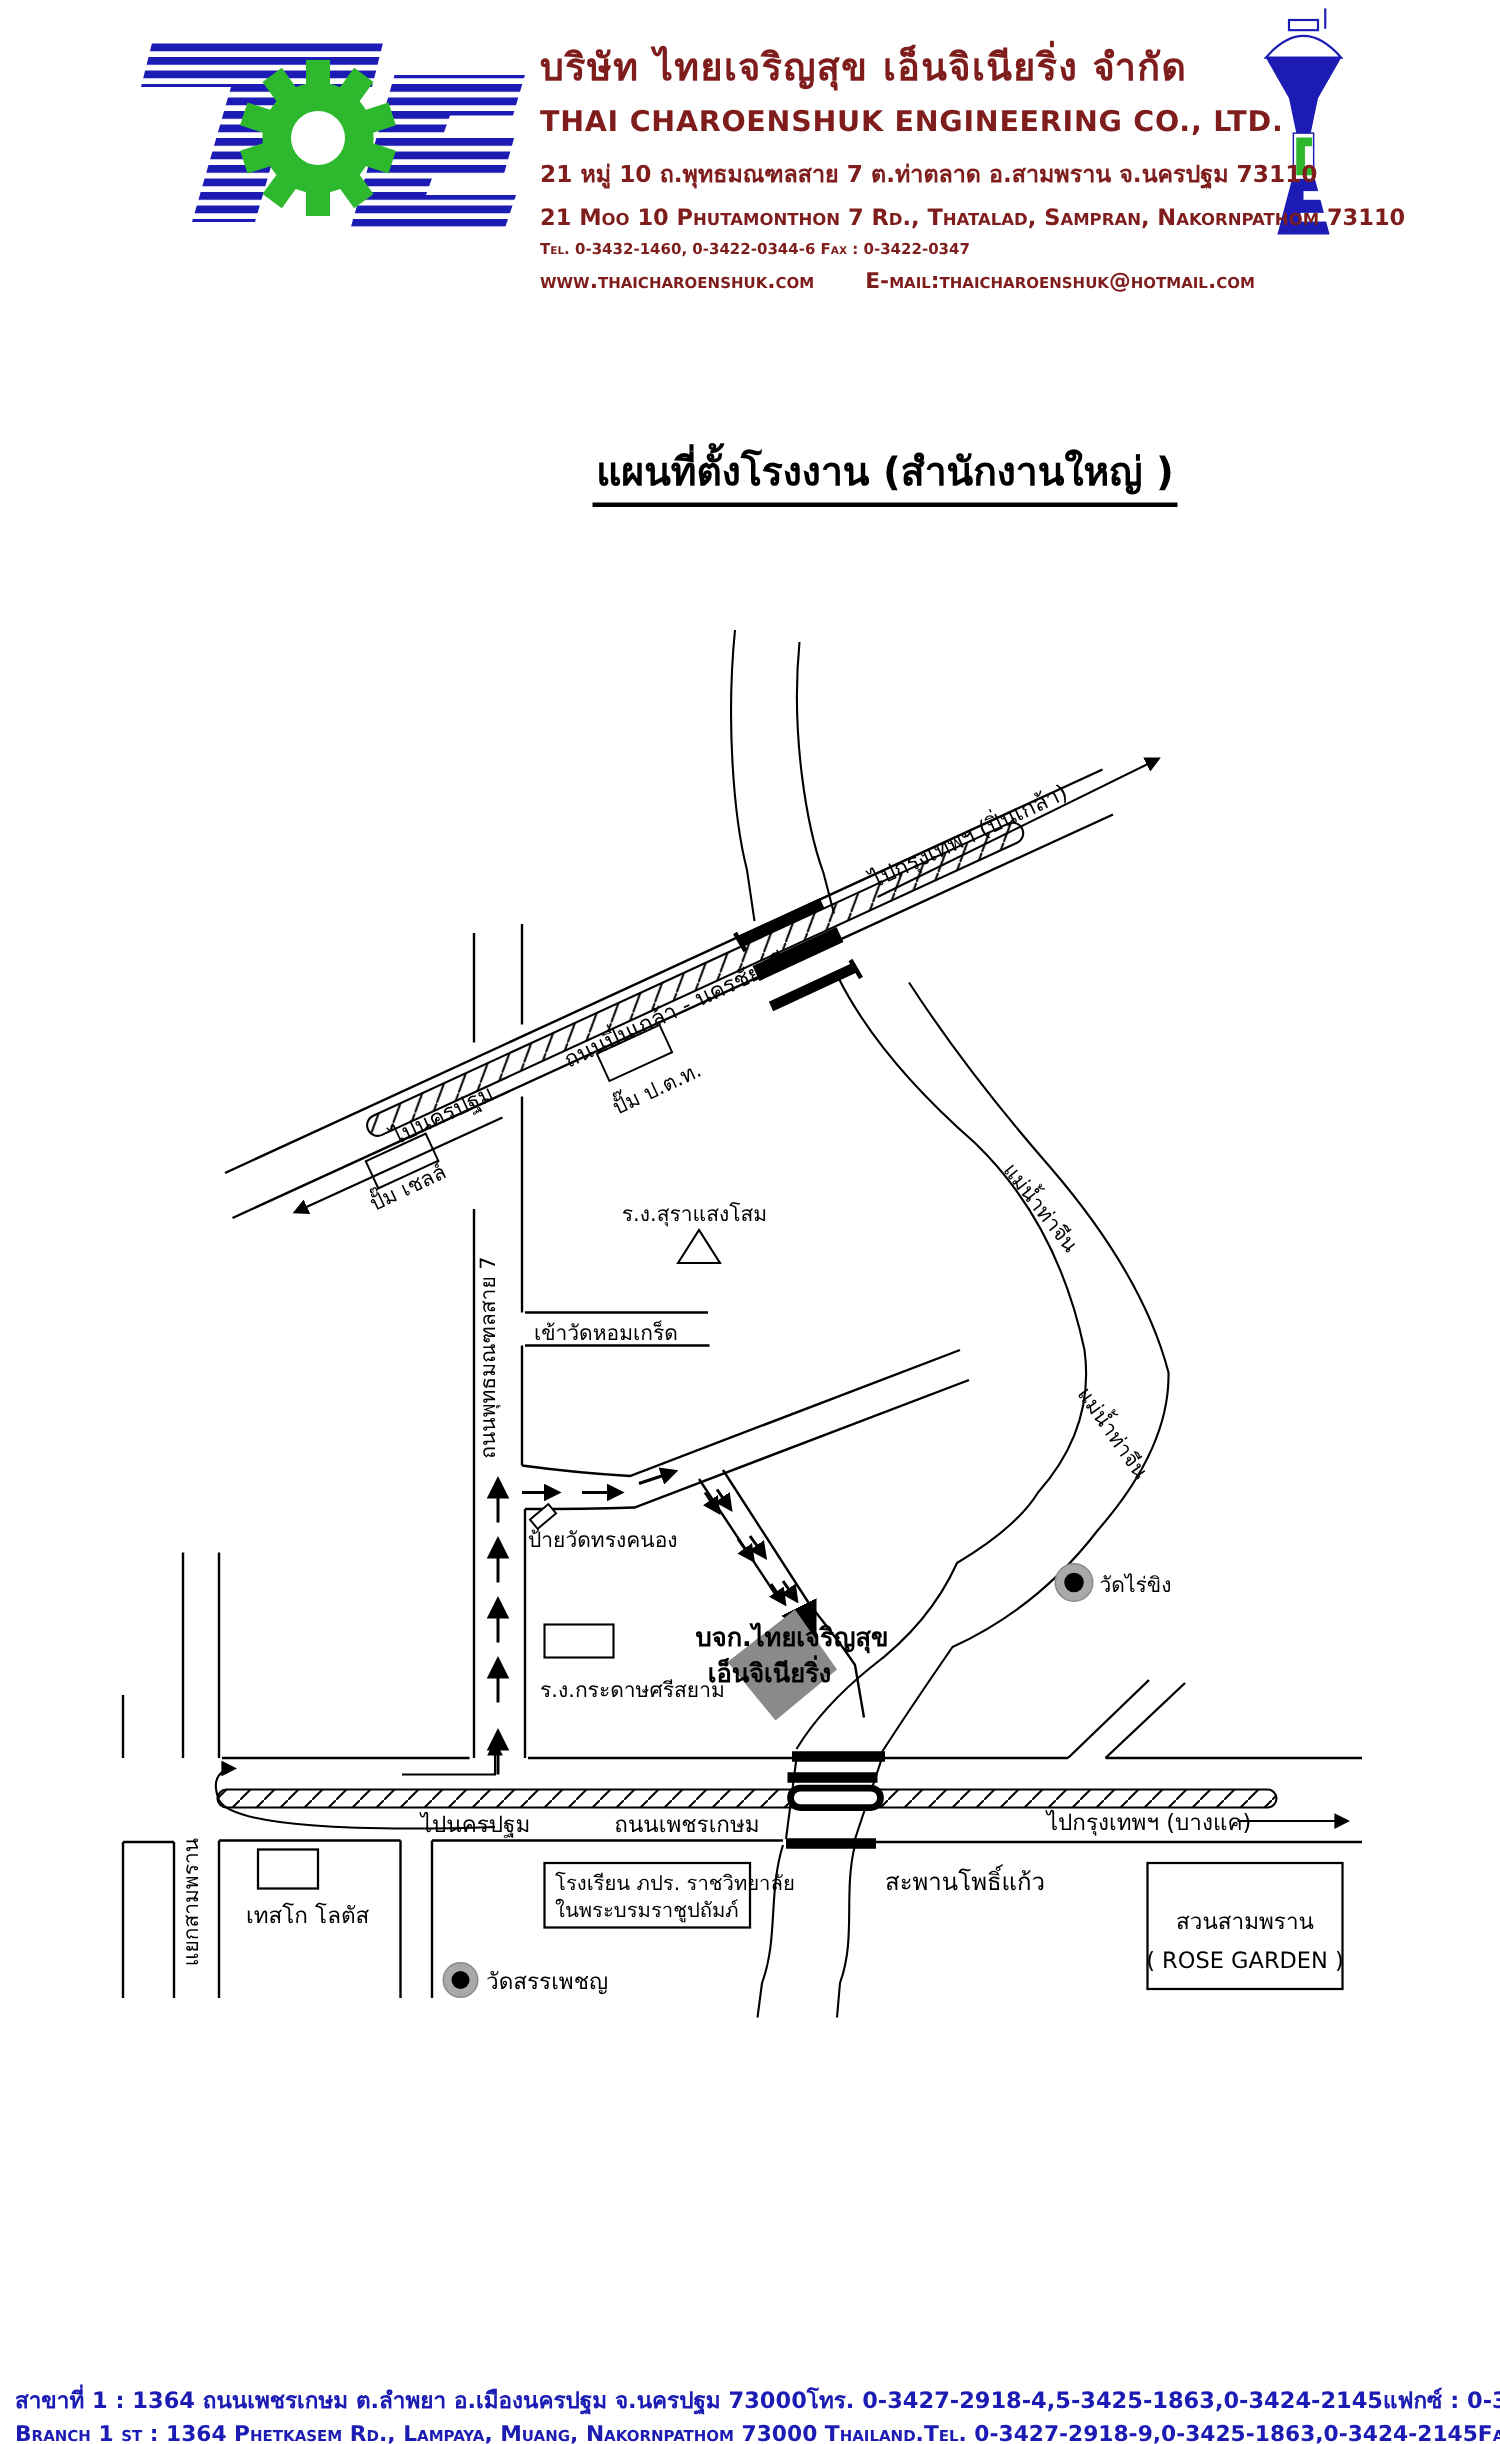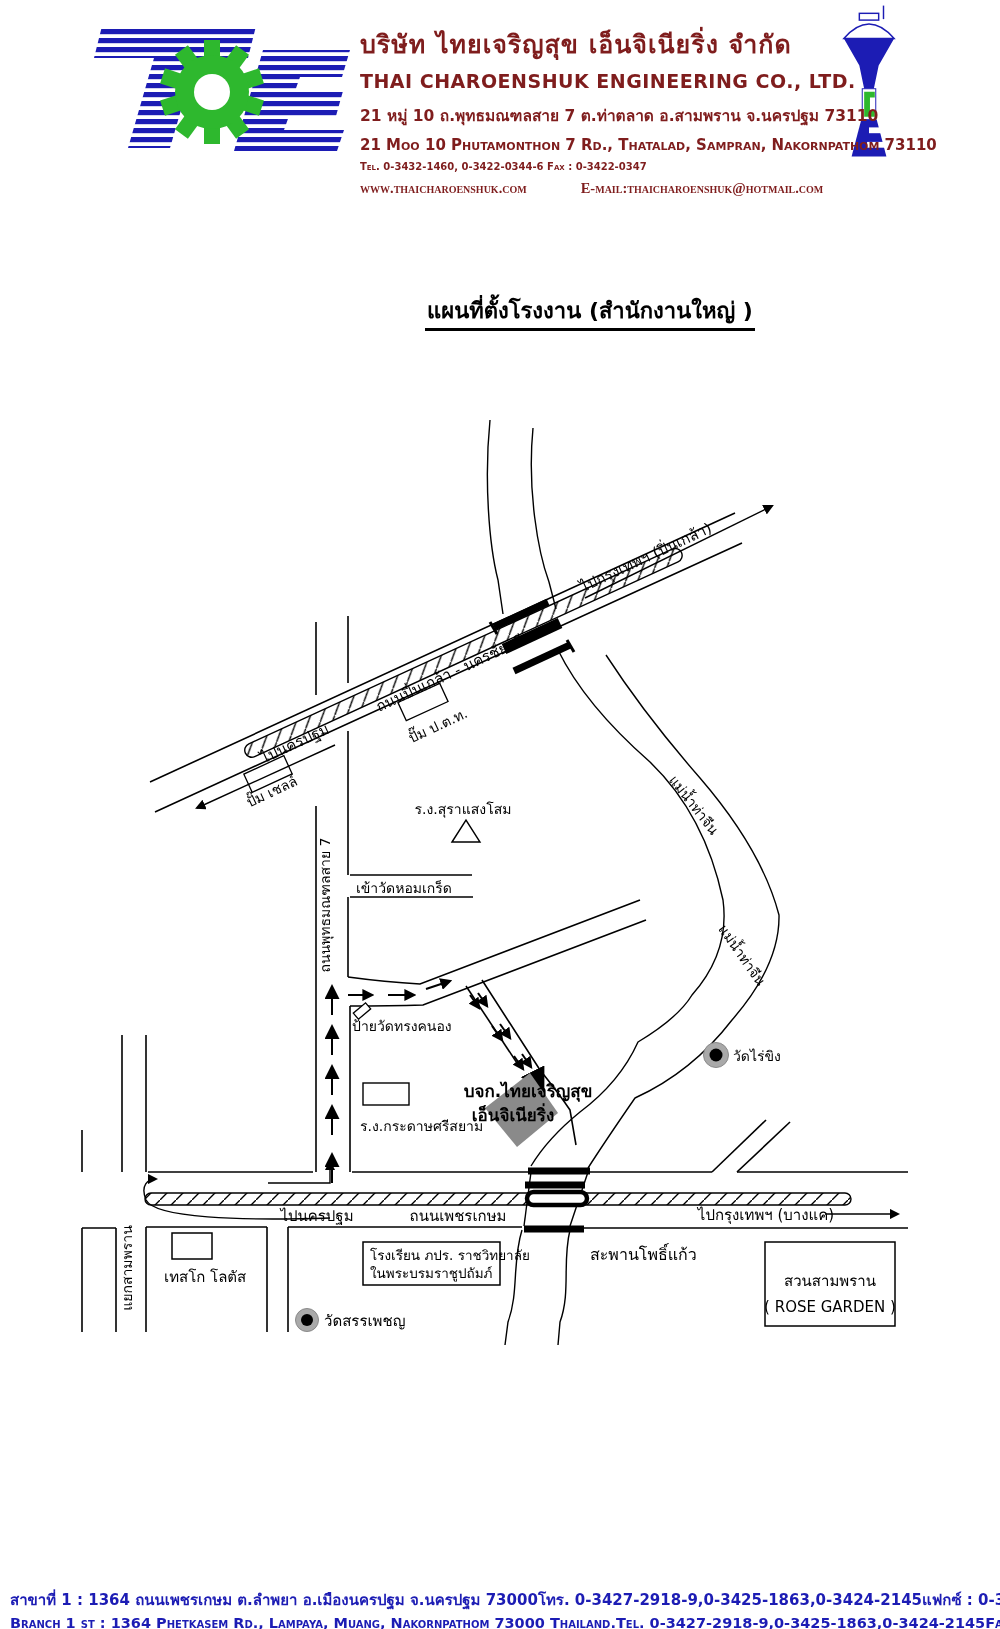--- a/index.html
+++ b/index.html
@@ -9,25 +9,25 @@
   }
   .abs{position:absolute;}
   
   .hdr-text{position:absolute;left:360px;top:24px;width:480px;color:#7f1d1d;}
   .hdr-th-name{font-size:25px;font-weight:bold;letter-spacing:1px;white-space:nowrap;}
   .hdr-en-name{font-size:19px;font-weight:bold;letter-spacing:.5px;margin-top:6px;white-space:nowrap;}
   .hdr-th-addr{font-size:15.5px;font-weight:bold;margin-top:11px;white-space:nowrap;}
   .hdr-sc{font-variant:small-caps;font-weight:bold;white-space:nowrap;}
   .hdr-en-addr{font-size:15px;margin-top:8px;}
   .hdr-tel{font-size:10px;margin-top:7px;}
-  .hdr-web{font-size:14.5px;margin-top:8px;display:flex;gap:54px;font-family:Liberation Serif, serif;}
+  .hdr-web{font-size:14.5px;margin-top:8px;display:flex;gap:34px;}
   
   .page-title{
     position:absolute;left:300px;top:293px;width:580px;text-align:center;
-    font-size:22px;font-weight:bold;color:#000;white-space:nowrap;
+    font-size:26px;font-weight:bold;color:#000;white-space:nowrap;
   }
   .page-title span{border-bottom:3px solid #000;padding:0 2px 5px 2px;}
   
   .footer{position:absolute;left:0;top:1588px;width:1000px;color:#1c1cb4;}
   .f-row{display:flex;justify-content:space-between;padding:0 10px;white-space:nowrap;}
   .f-th{font-size:15px;font-weight:bold;}
   .f-en{font-size:14.5px;font-variant:small-caps;font-weight:bold;margin-top:3px;}
   
   svg text{font-family:"DejaVu Sans", sans-serif;fill:#000;}
   .mline{stroke:#000;stroke-width:1.6;fill:none;}
@@ -288,21 +288,21 @@
   <g>
     <rect x="765" y="1242" width="130" height="84" fill="#fff" stroke="#000" stroke-width="1.5"></rect>
     <text class="lbl15" text-anchor="middle" x="830" y="1286">สวนสามพราน</text>
     <text class="lbl15" text-anchor="middle" x="830" y="1312">( ROSE GARDEN )</text>
   </g>
 </svg>
 
 <div class="footer">
   <div class="f-row f-th">
     <span>สาขาที่ 1  : 1364 ถนนเพชรเกษม ต.ลำพยา อ.เมืองนครปฐม จ.นครปฐม 73000</span>
-    <span>โทร. 0-3427-2918-9,0-3425-1863,0-3424-2145</span>
+    <span>โทร. 0-3427-2918-4,5-3425-1863,0-3424-2145</span>
     <span>แฟกซ์ : 0-3427-2919</span>
   </div>
   <div class="f-row f-en">
     <span>Branch 1 st : 1364 Phetkasem Rd., Lampaya, Muang, Nakornpathom 73000 Thailand.</span>
     <span>Tel. 0-3427-2918-9,0-3425-1863,0-3424-2145</span>
     <span>Fax : 0-3427-2919</span>
   </div>
 </div>
 
 </body></html>

